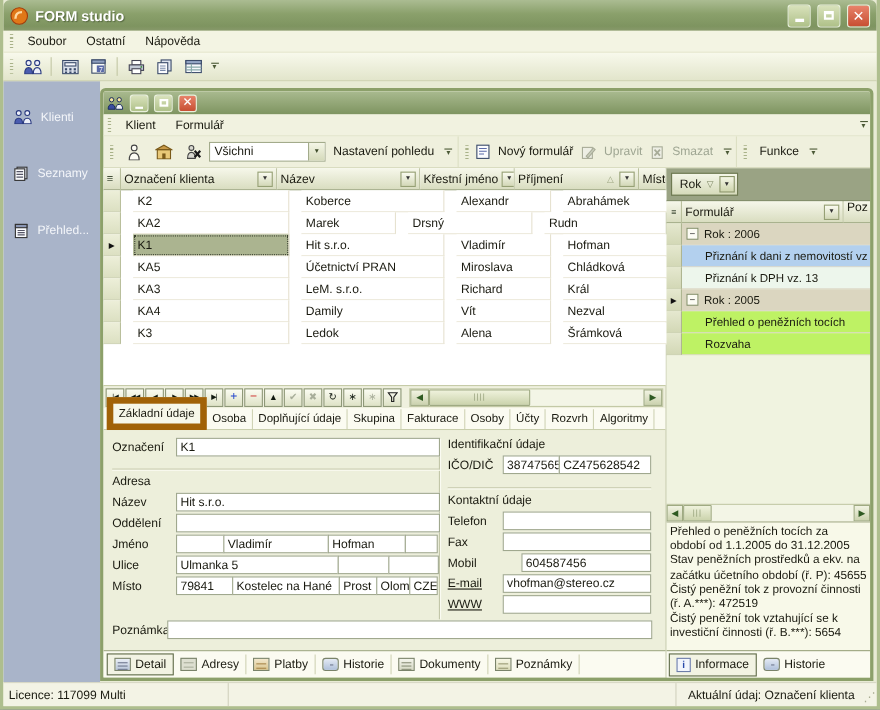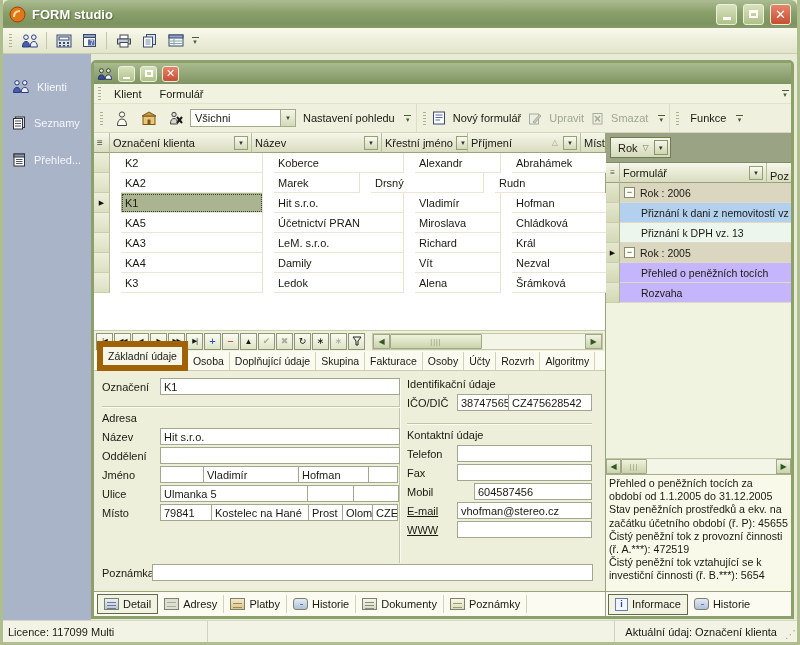--- a/index.html
+++ b/index.html
@@ -32,21 +32,21 @@
     border-bottom:1px solid #C9CEAC; display:flex; align-items:center; padding-left:2px; gap:1px; flex:none; }
   .tbtn { width:25px; height:22px; display:flex; align-items:center; justify-content:center; border-radius:2px; }
   .tsep { width:1px; height:17px; background:#C2C7A4; margin:0 3px; flex:none; }
   .tb-overflow { width:12px; height:22px; display:flex; flex-direction:column; align-items:center;
     justify-content:center; color:#4C5A36; font-size:7px; line-height:5px; }
   .tb-overflow .bar { width:7px; height:1px; background:#4C5A36; margin-bottom:1px; }
 
   .main-body { flex:1; display:flex; min-height:0; }
 
   
-  .sidebar { width:88px; background:#A9B4C9; padding-top:26px; display:flex; flex-direction:column; gap:23px; flex:none; }
+  .sidebar { width:88px; background:#A9B4C9; padding-top:26px; display:flex; flex-direction:column; gap:38px; flex:none; }
   .side-item { display:flex; align-items:center; gap:7px; color:#F4F6FA; padding-left:9px; }
 
   
   .mdi { flex:1; position:relative; background:#E8EBD5; min-width:0; }
   .child-window { position:absolute; top:6px; left:0; right:3px; bottom:1px;
     border:3px solid #8CA06A; border-radius:5px 5px 0 0; display:flex; flex-direction:column;
     background:#EDEFDB; overflow:hidden; }
   .child-titlebar { height:21px; background:linear-gradient(#A9BA8F,#7E9460); display:flex; align-items:center;
     gap:5px; padding:0 3px; flex:none; }
   .child-title { color:#fff; font-weight:bold; font-size:12px; text-shadow:1px 1px 1px #5A6C42; flex:1;
@@ -169,33 +169,33 @@
     border:1px solid #8A9468; display:flex; align-items:center; justify-content:center;
     font-size:6px; color:#333; }
   .tree-header { height:20px; display:flex; flex:none; }
   .th-ind { width:14px; flex:none; background:linear-gradient(#F6F7EA,#D9DDC0);
     border-right:1px solid #B9BF9C; border-bottom:1px solid #9AA37C;
     display:flex; align-items:center; justify-content:center; }
   .th-cell { flex:1; min-width:0; background:linear-gradient(#F6F7EA,#D9DDC0);
     border-right:1px solid #B9BF9C; border-bottom:1px solid #9AA37C; display:flex;
     align-items:center; padding:0 3px; gap:2px; overflow:hidden; white-space:nowrap; }
   .th-cell2 { width:24px; flex:none; background:linear-gradient(#F6F7EA,#D9DDC0);
-    border-bottom:1px solid #9AA37C; display:flex; align-items:flex-end; padding:0 3px;
+    border-bottom:1px solid #9AA37C; display:flex; align-items:flex-start; padding:0 3px;
     overflow:hidden; white-space:nowrap; }
   .tree-row { height:20px; display:flex; flex:none; font-size:10.5px; }
   .tr-ind { width:14px; flex:none; background:linear-gradient(#E5E8CF,#D3D8B6);
     border-right:1px solid #AEB591; border-bottom:1px solid #C9CEAC;
     display:flex; align-items:center; justify-content:center; font-size:7px; color:#111; }
   .tr-content { flex:1; min-width:0; display:flex; align-items:center; padding-left:4px; gap:5px;
     overflow:hidden; white-space:nowrap; border-bottom:1px solid #DEDACA; }
   .tr-content.group { background:#DBD6C0; }
   .tr-content.item { padding-left:21px; }
   .tr-content.selected { background:#B3D0EE; }
   .tr-content.mint { background:#EDF6EC; }
-  .tr-content.beige { background:#c4b5fd; }
+  .tr-content.beige { background:#bef264; }
   .minus-box { width:11px; height:11px; border:1px solid #848E68; background:#FCFCF4; flex:none;
     display:flex; align-items:center; justify-content:center; font-size:9px; line-height:9px; color:#333; }
   .tree-filler { flex:1; background:#F0F3E0; }
   .right-hscroll { height:16px; display:flex; background:#F3F5E6; border-top:1px solid #C3C9A6; flex:none; }
   .info-panel { height:117px; background:#F8F9E9; border-top:1px solid #A6AE8C; padding:2px 3px;
     white-space:pre-wrap; overflow:hidden; line-height:13.2px; font-size:10.7px; flex:none; }
   .rtabs { height:25px; background:#FBFBF1; border-top:1px solid #9BA37D; display:flex;
     align-items:center; padding-left:2px; flex:none; }
   .info-sq { width:13px; height:13px; border:1px solid #6C7CA8; background:#F2F5FC; color:#2A4AAA;
     font-size:9px; font-weight:bold; display:flex; align-items:center; justify-content:center; flex:none; }
@@ -228,20 +228,26 @@
         <span class="glyph-min"></span>
       </span>
     <span class="winbtn btn-minmax">
         <span class="glyph-max"></span>
       </span>
     <span class="winbtn btn-close">
         <span class="glyph-x">✕</span>
       </span>
   </div>
 
+  <div class="main-menubar">
+    <span class="grip"></span>
+    <span class="menu-item">Soubor</span>
+    <span class="menu-item">Ostatní</span>
+    <span class="menu-item">Nápověda</span>
+  </div>
 
   <div class="main-toolbar">
     <span class="grip"></span>
     <span class="tbtn">
       <svg width="18" height="14" viewBox="0 0 18 14">
           <circle cx="5" cy="3.2" r="2.3" fill="#EDF0FA" stroke="#2A3A80"></circle>
           <path d="M1.5 13 q0-5.5 3.5-5.5 t3.5 5.5z" fill="#4A5CB0" stroke="#2A3A80"></path>
           <circle cx="12.8" cy="3.2" r="2.3" fill="#EDF0FA" stroke="#2A3A80"></circle>
           <path d="M9.3 13 q0-5.5 3.5-5.5 t3.5 5.5z" fill="#EDF0FA" stroke="#2A3A80"></path>
         </svg>

